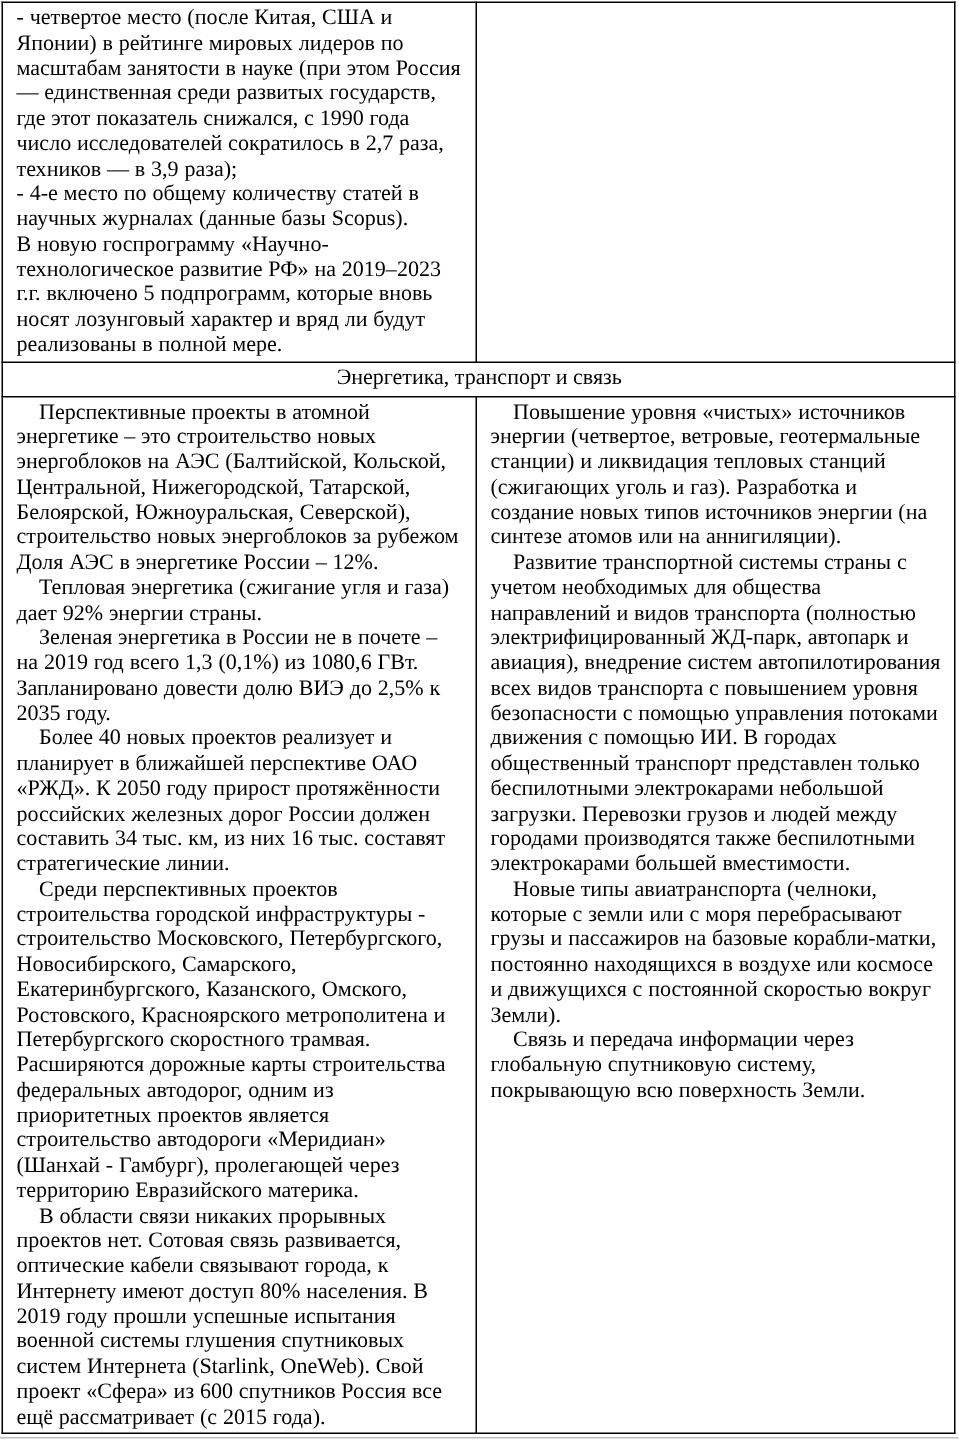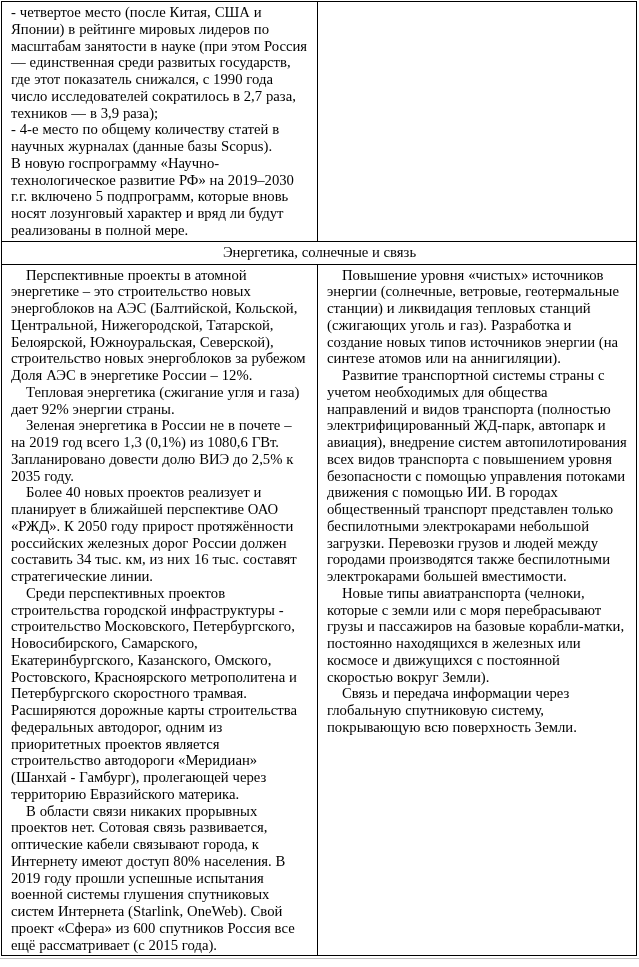--- a/index.html
+++ b/index.html
@@ -62,39 +62,39 @@
 <table class="doc-table">
   <colgroup>
     <col class="c-left">
     <col class="c-right">
   </colgroup>
   <tbody>
     <tr>
       <td class="top-left-cell">
           <p class="para">- четвертое место (после Китая, США и Японии) в рейтинге мировых лидеров по масштабам занятости в науке (при этом Россия — единственная среди развитых государств, где этот показатель снижался, с 1990 года число исследователей сократилось в 2,7 раза, техников — в 3,9 раза);</p>
           <p class="para">- 4-е место по общему количеству статей в научных журналах (данные базы Scopus).</p>
-          <p class="para">В новую госпрограмму «Научно-технологическое развитие РФ» на 2019–2030 г.г. включено 5 подпрограмм, которые вновь носят лозунговый характер и вряд ли будут реализованы в полной мере.</p>
+          <p class="para">В новую госпрограмму «Научно-технологическое развитие РФ» на 2019–2023 г.г. включено 5 подпрограмм, которые вновь носят лозунговый характер и вряд ли будут реализованы в полной мере.</p>
         </td>
       <td class="top-right-cell"></td>
     </tr>
     <tr>
-      <td class="header-cell" colspan="2">Энергетика, солнечные и связь</td>
+      <td class="header-cell" colspan="2">Энергетика, транспорт и связь</td>
     </tr>
     <tr>
       <td class="main-cell indent-cell">
           <p class="para">Перспективные проекты в атомной энергетике – это строительство новых энергоблоков на АЭС (Балтийской, Кольской, Центральной, Нижегородской, Татарской, Белоярской, Южноуральская, Северской), строительство новых энергоблоков за рубежом Доля АЭС в энергетике России – 12%.</p>
           <p class="para">Тепловая энергетика (сжигание угля и газа) дает 92% энергии страны.</p>
           <p class="para">Зеленая энергетика в России не в почете – на 2019 год всего 1,3 (0,1%) из 1080,6 ГВт. Запланировано довести долю ВИЭ до 2,5% к 2035 году.</p>
           <p class="para">Более 40 новых проектов реализует и планирует в ближайшей перспективе ОАО «РЖД». К 2050 году прирост протяжённости российских железных дорог России должен составить 34 тыс. км, из них 16 тыс. составят стратегические линии.</p>
           <p class="para">Среди перспективных проектов строительства городской инфраструктуры - строительство Московского, Петербургского, Новосибирского, Самарского, Екатеринбургского, Казанского, Омского, Ростовского, Красноярского метрополитена и Петербургского скоростного трамвая. Расширяются дорожные карты строительства федеральных автодорог, одним из приоритетных проектов является строительство автодороги «Меридиан» (Шанхай - Гамбург), пролегающей через территорию Евразийского материка.</p>
           <p class="para">В области связи никаких прорывных проектов нет. Сотовая связь развивается, оптические кабели связывают города, к Интернету имеют доступ 80% населения. В 2019 году прошли успешные испытания военной системы глушения спутниковых систем Интернета (Starlink, OneWeb). Свой проект «Сфера» из 600 спутников Россия все ещё рассматривает (с 2015 года).</p>
         </td>
       <td class="main-cell indent-cell">
-          <p class="para">Повышение уровня «чистых» источников энергии (солнечные, ветровые, геотермальные станции) и ликвидация тепловых станций (сжигающих уголь и газ). Разработка и создание новых типов источников энергии (на синтезе атомов или на аннигиляции).</p>
+          <p class="para">Повышение уровня «чистых» источников энергии (четвертое, ветровые, геотермальные станции) и ликвидация тепловых станций (сжигающих уголь и газ). Разработка и создание новых типов источников энергии (на синтезе атомов или на аннигиляции).</p>
           <p class="para">Развитие транспортной системы страны с учетом необходимых для общества направлений и видов транспорта (полностью электрифицированный ЖД-парк, автопарк и авиация), внедрение систем автопилотирования всех видов транспорта с повышением уровня безопасности с помощью управления потоками движения с помощью ИИ. В городах общественный транспорт представлен только беспилотными электрокарами небольшой загрузки. Перевозки грузов и людей между городами производятся также беспилотными электрокарами большей вместимости.</p>
-          <p class="para">Новые типы авиатранспорта (челноки, которые с земли или с моря перебрасывают грузы и пассажиров на базовые корабли-матки, постоянно находящихся в железных или космосе и движущихся с постоянной скоростью вокруг Земли).</p>
+          <p class="para">Новые типы авиатранспорта (челноки, которые с земли или с моря перебрасывают грузы и пассажиров на базовые корабли-матки, постоянно находящихся в воздухе или космосе и движущихся с постоянной скоростью вокруг Земли).</p>
           <p class="para">Связь и передача информации через глобальную спутниковую систему, покрывающую всю поверхность Земли.</p>
         </td>
     </tr>
   </tbody>
 </table>
 
 <div class="ghost-line"></div>
 
 </body></html>

